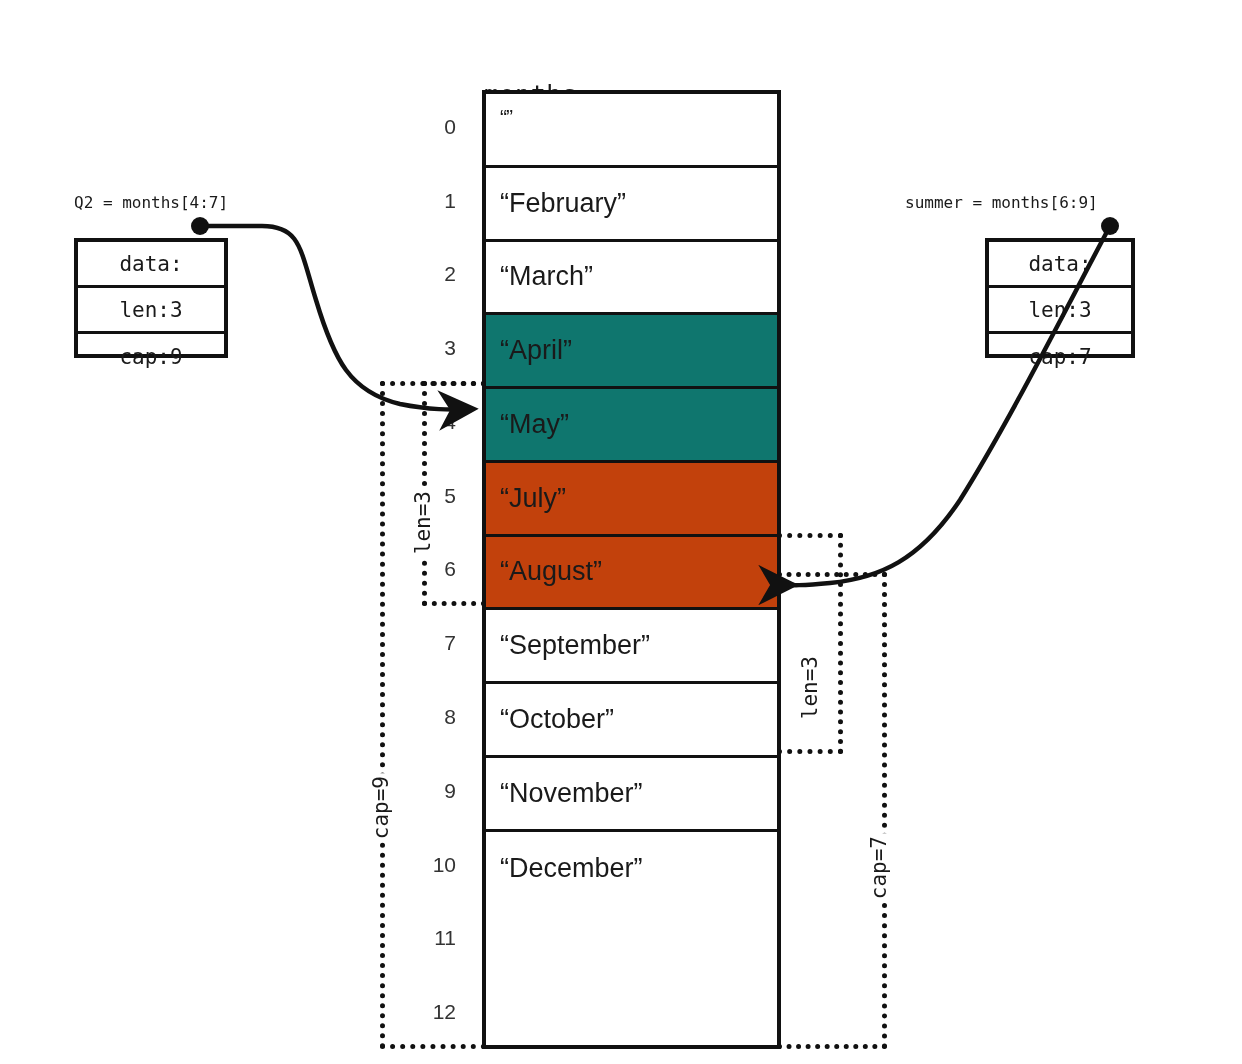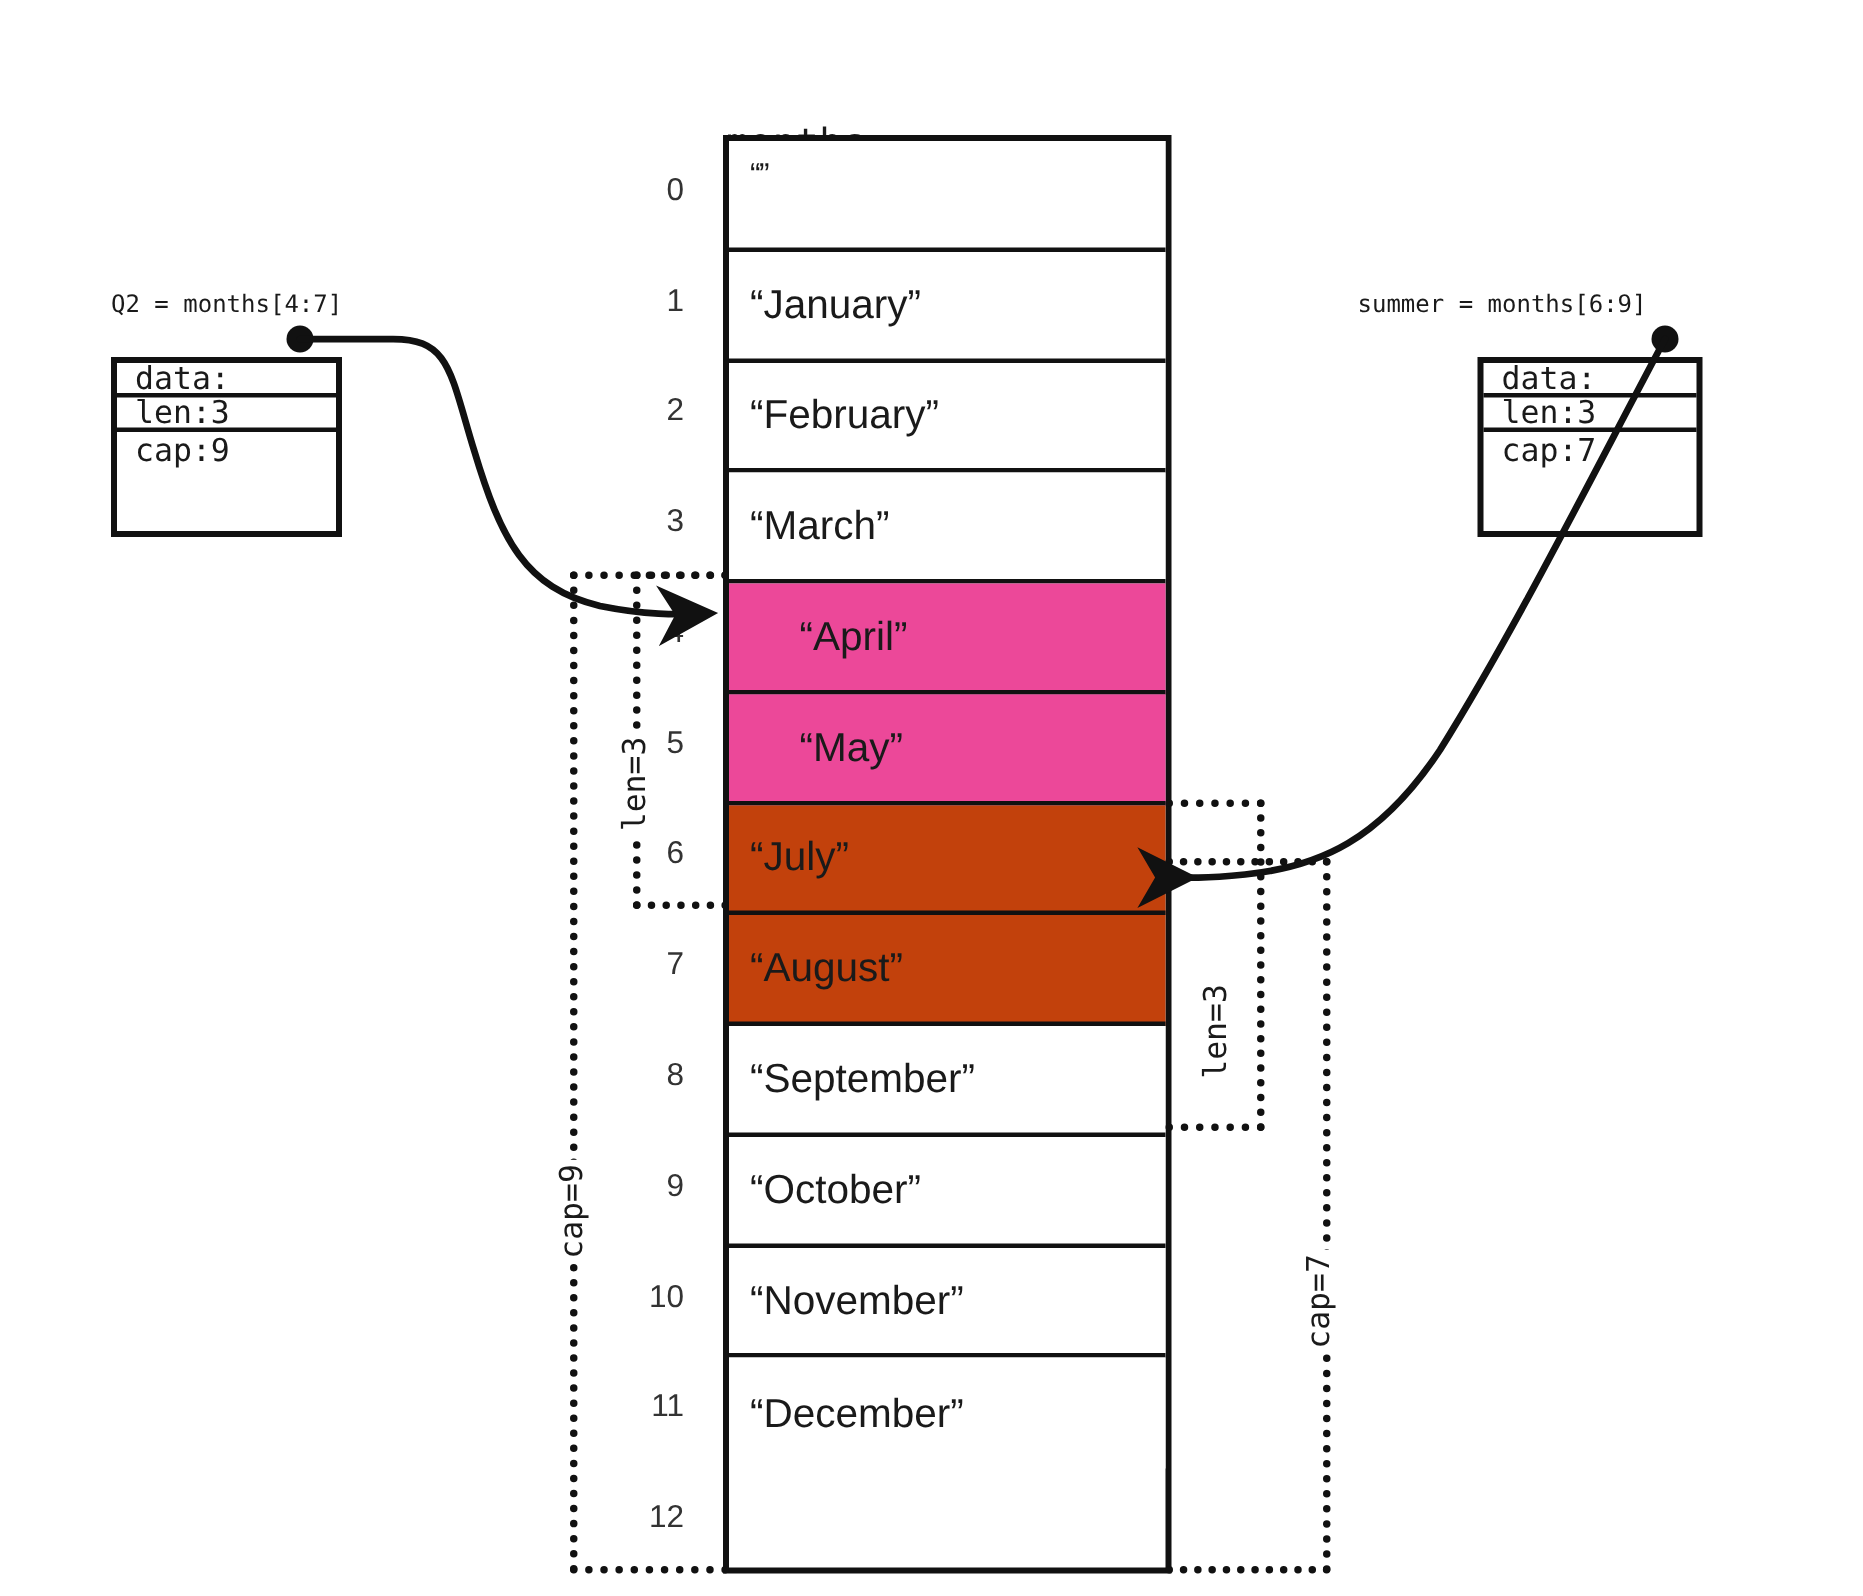--- a/index.html
+++ b/index.html
@@ -58,21 +58,21 @@
     font-size: 27px;
     line-height: 1;
     white-space: nowrap;
   }
   .cell .val.empty {
     font-size: 21px;
     align-self: flex-start;
     padding-top: 12px;
     letter-spacing: -1px;
   }
-  .cell.yellow { background: #ec4899; padding-left: 33px; }
+  .cell.yellow { background: #0f766e; }
   .cell.green  { background: #A2D28C; }
   .cell.blue   { background: #c2410c; }
   #index-column {
     position: absolute;
     left: 394px;
     top: 90px;
     width: 76px;
     height: 959px;
   }
   .idx-row {
@@ -89,25 +89,25 @@
   
   .struct {
     position: absolute;
     border: 4px solid #111111;
     box-sizing: border-box;
     background: #ffffff;
   }
   .struct .row {
     position: relative;
     box-sizing: border-box;
-    height: 23px;
+    height: 46px;
     border-bottom: 3px solid #111111;
     display: flex;
     align-items: center;
-    justify-content: flex-start;
+    justify-content: center;
     padding: 0 12px;
     font-size: 21px;
   }
   .struct .row:last-child { border-bottom: none; }
   .struct .row .k { letter-spacing: 0px; }
   .struct .row .v { letter-spacing: 0px; }
 
   #q2-struct  { left: 74px;  top: 205px; width: 154px; height: 120px; }
   #sum-struct { left: 985px; top: 205px; width: 150px; height: 120px; }
 
@@ -203,23 +203,20 @@
     <div class="idx-row">10</div>
     <div class="idx-row">11</div>
     <div class="idx-row">12</div>
   </div>
 
   <div id="months-table">
     <div class="cell">
         <span class="val empty">“”</span>
       </div>
     <div class="cell">
-        <span class="val">“January”</span>
-      </div>
-    <div class="cell">
         <span class="val">“February”</span>
       </div>
     <div class="cell">
         <span class="val">“March”</span>
       </div>
     <div class="cell yellow">
         <span class="val">“April”</span>
       </div>
     <div class="cell yellow">
         <span class="val">“May”</span>

